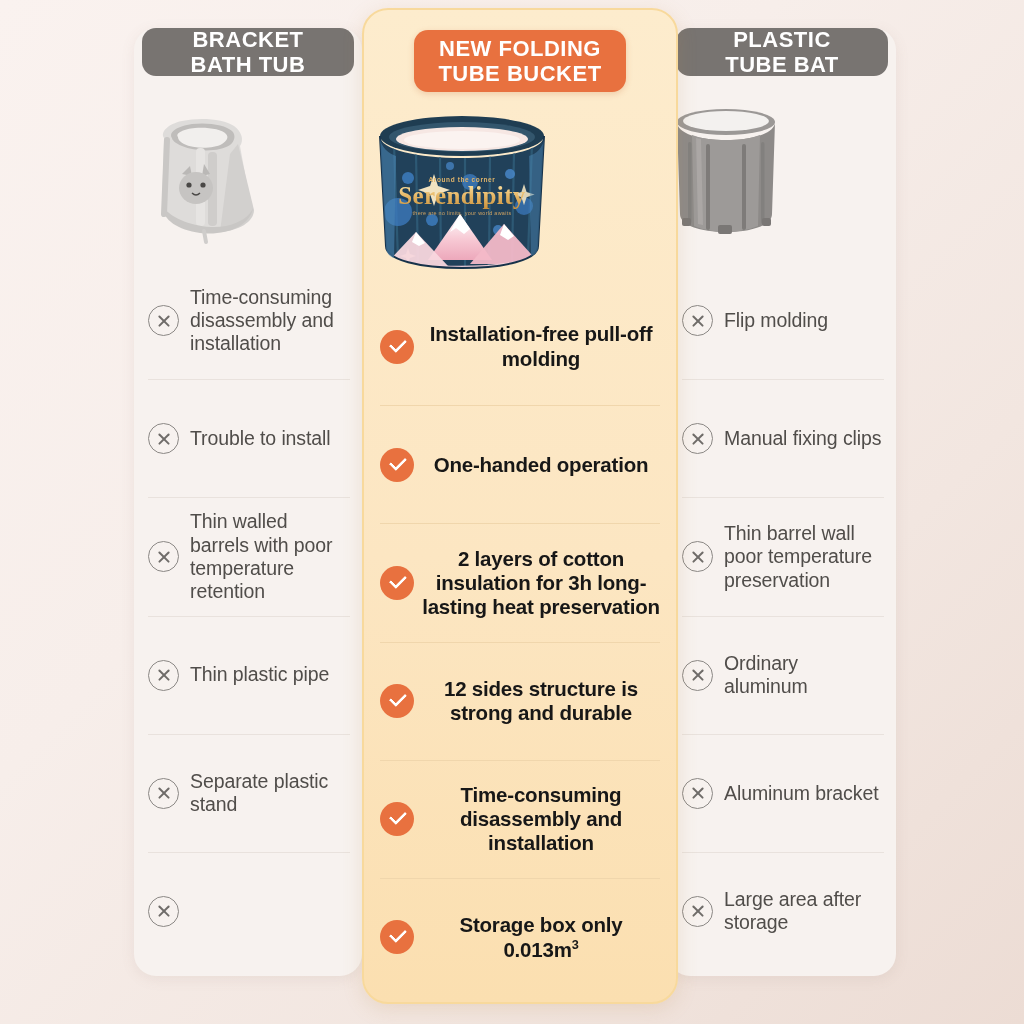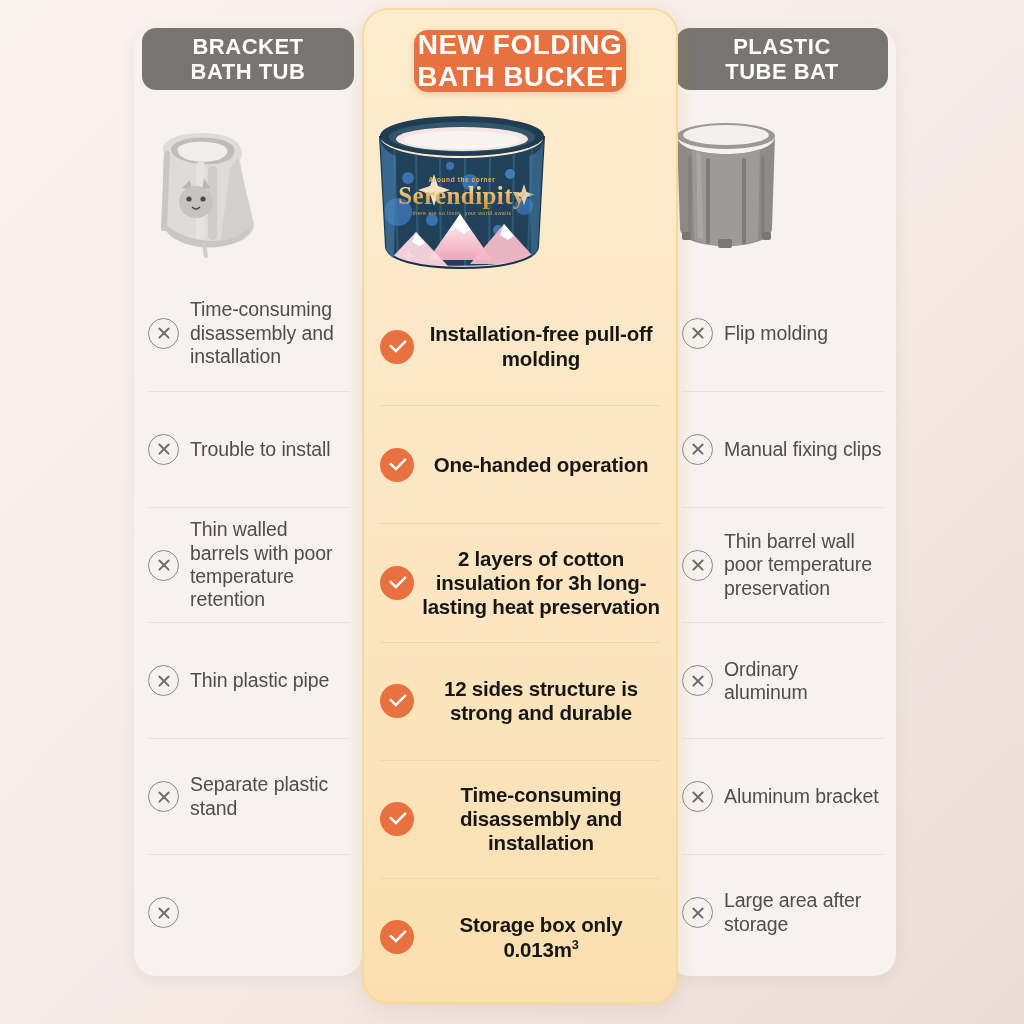--- a/index.html
+++ b/index.html
@@ -66,30 +66,30 @@
     letter-spacing: 0.5px;
     line-height: 1.14;
     display: flex;
     flex-direction: column;
     justify-content: center;
   }
 
   .hdr-side {
     background: #787471;
     width: 212px;
-    height: 62px;
+    height: 48px;
     font-size: 22px;
     margin-top: 0px;
   }
 
   .hdr-center {
     background: #e8713f;
     width: 212px;
     height: 62px;
-    font-size: 28px;
+    font-size: 22px;
     margin-top: 20px;
     box-shadow: 0 2px 6px rgba(190,90,40,0.22);
   }
 
   .hdr span { display: block; }
 
   
   .prod {
     width: 100%;
     height: 186px;
@@ -323,21 +323,21 @@
         <div class="icon-x"></div>
         <div class="row-text">Large area after storage</div>
       </div>
     </div>
   </div>
 
   <div class="col-center">
 
     <div class="hdr hdr-center">
       <span>NEW FOLDING</span>
-      <span>BATH BUCKET</span>
+      <span>TUBE BUCKET</span>
     </div>
 
     <div class="prod prod-center">
       <div class="bucket">
         <svg width="196" height="164" viewBox="0 0 196 164">
           <defs>
             <clipPath id="bodyClip">
               <path d="M16 28 L22 138 C22 152 56 160 98 160 C140 160 174 152 174 138
                        L180 28 C180 42 142 50 98 50 C54 50 16 42 16 28 Z"></path>
             </clipPath>

